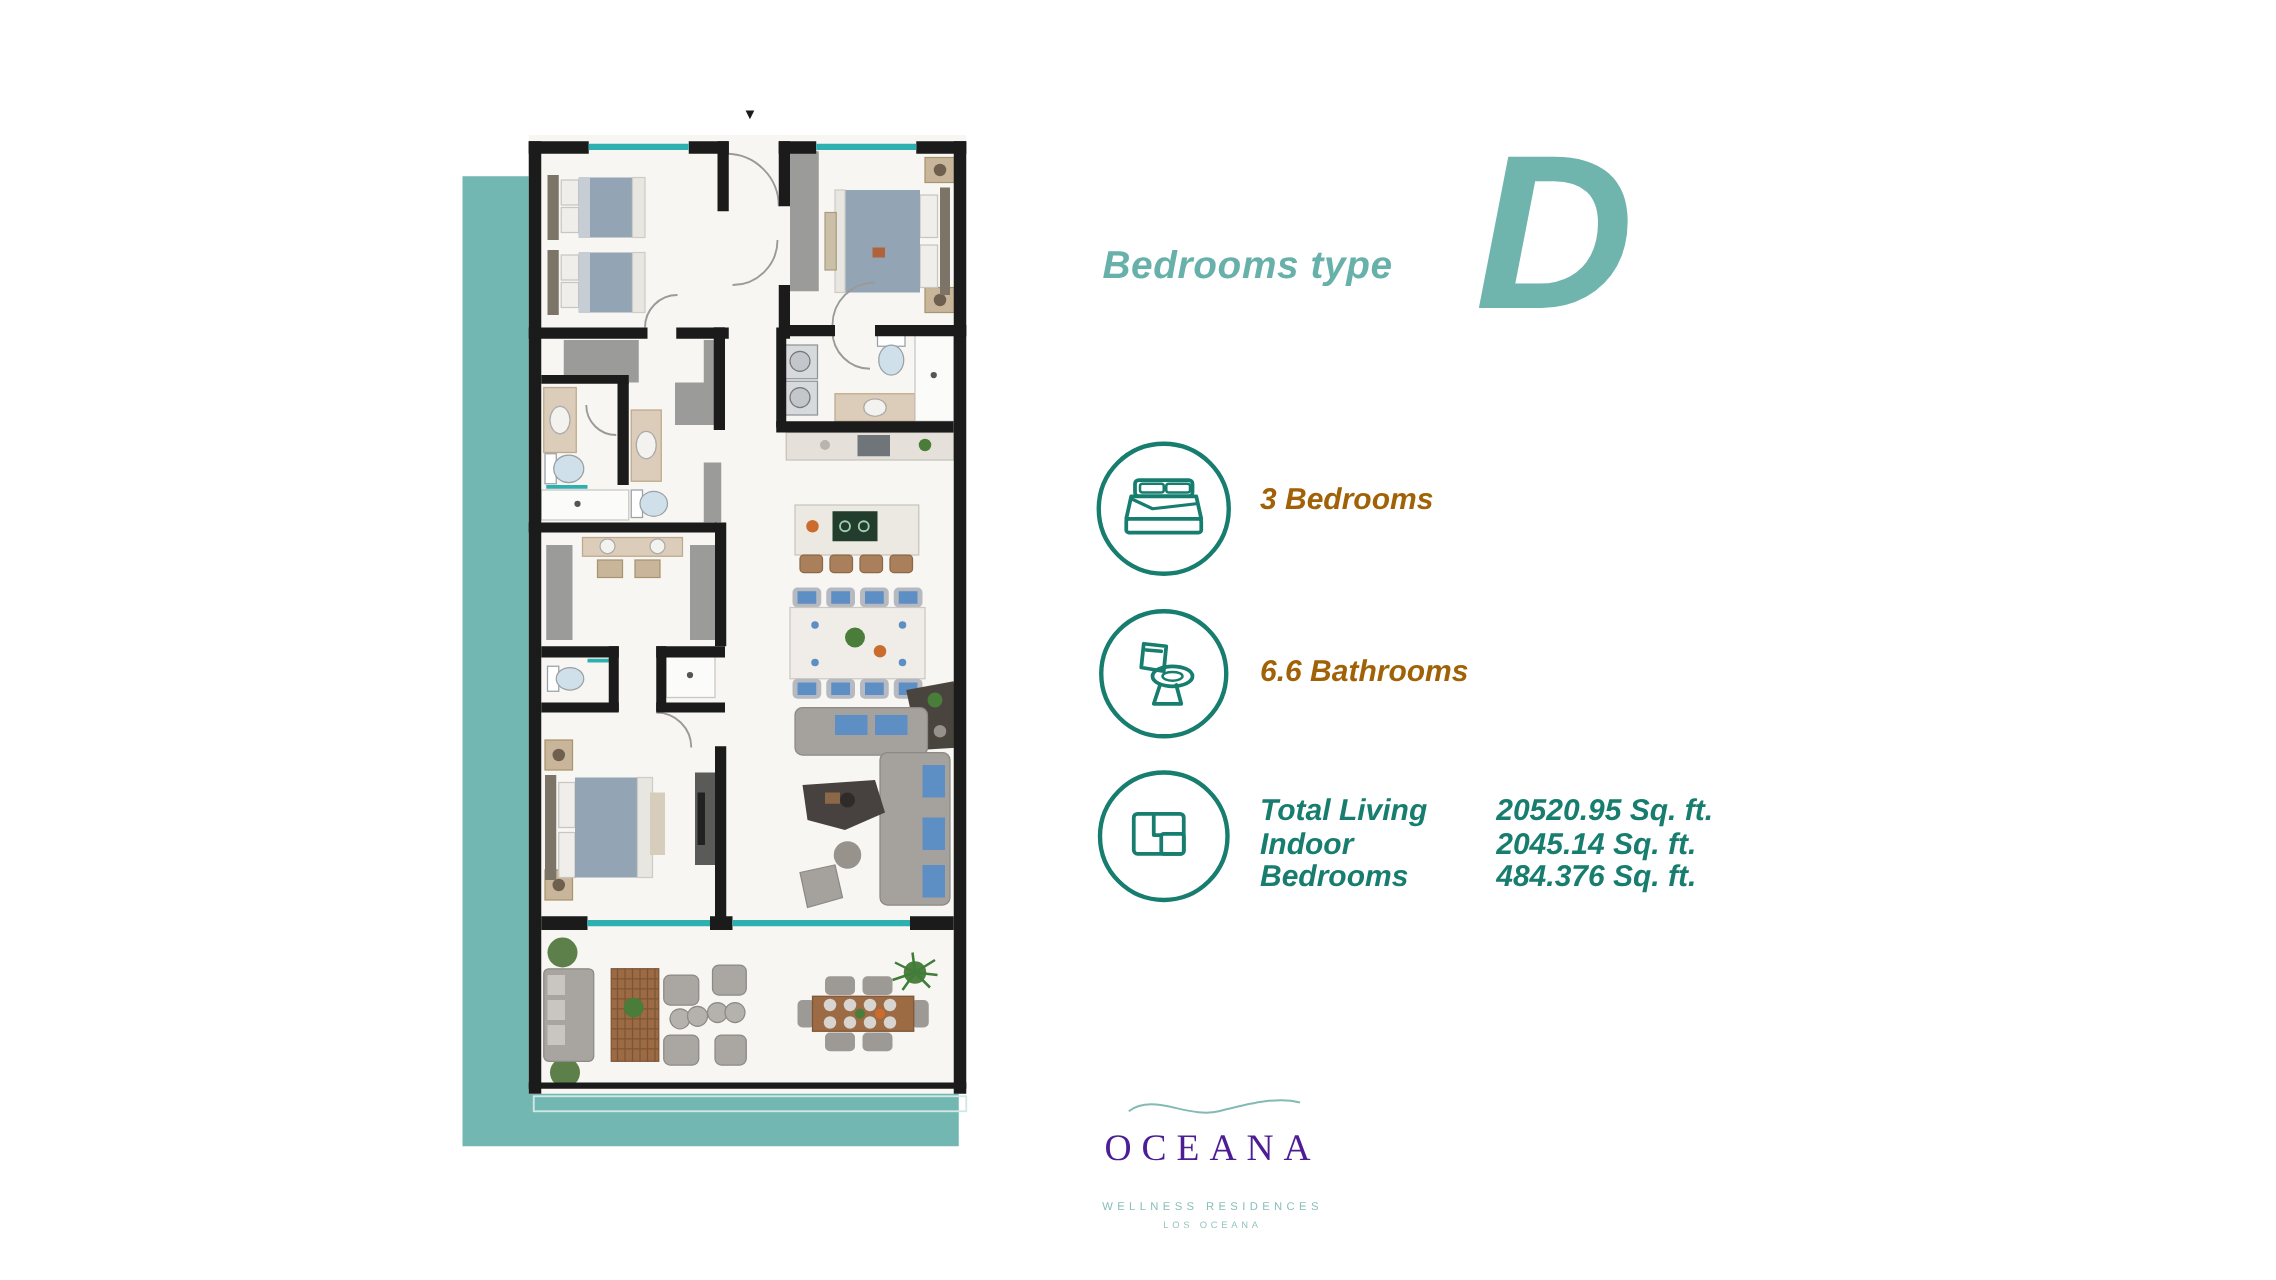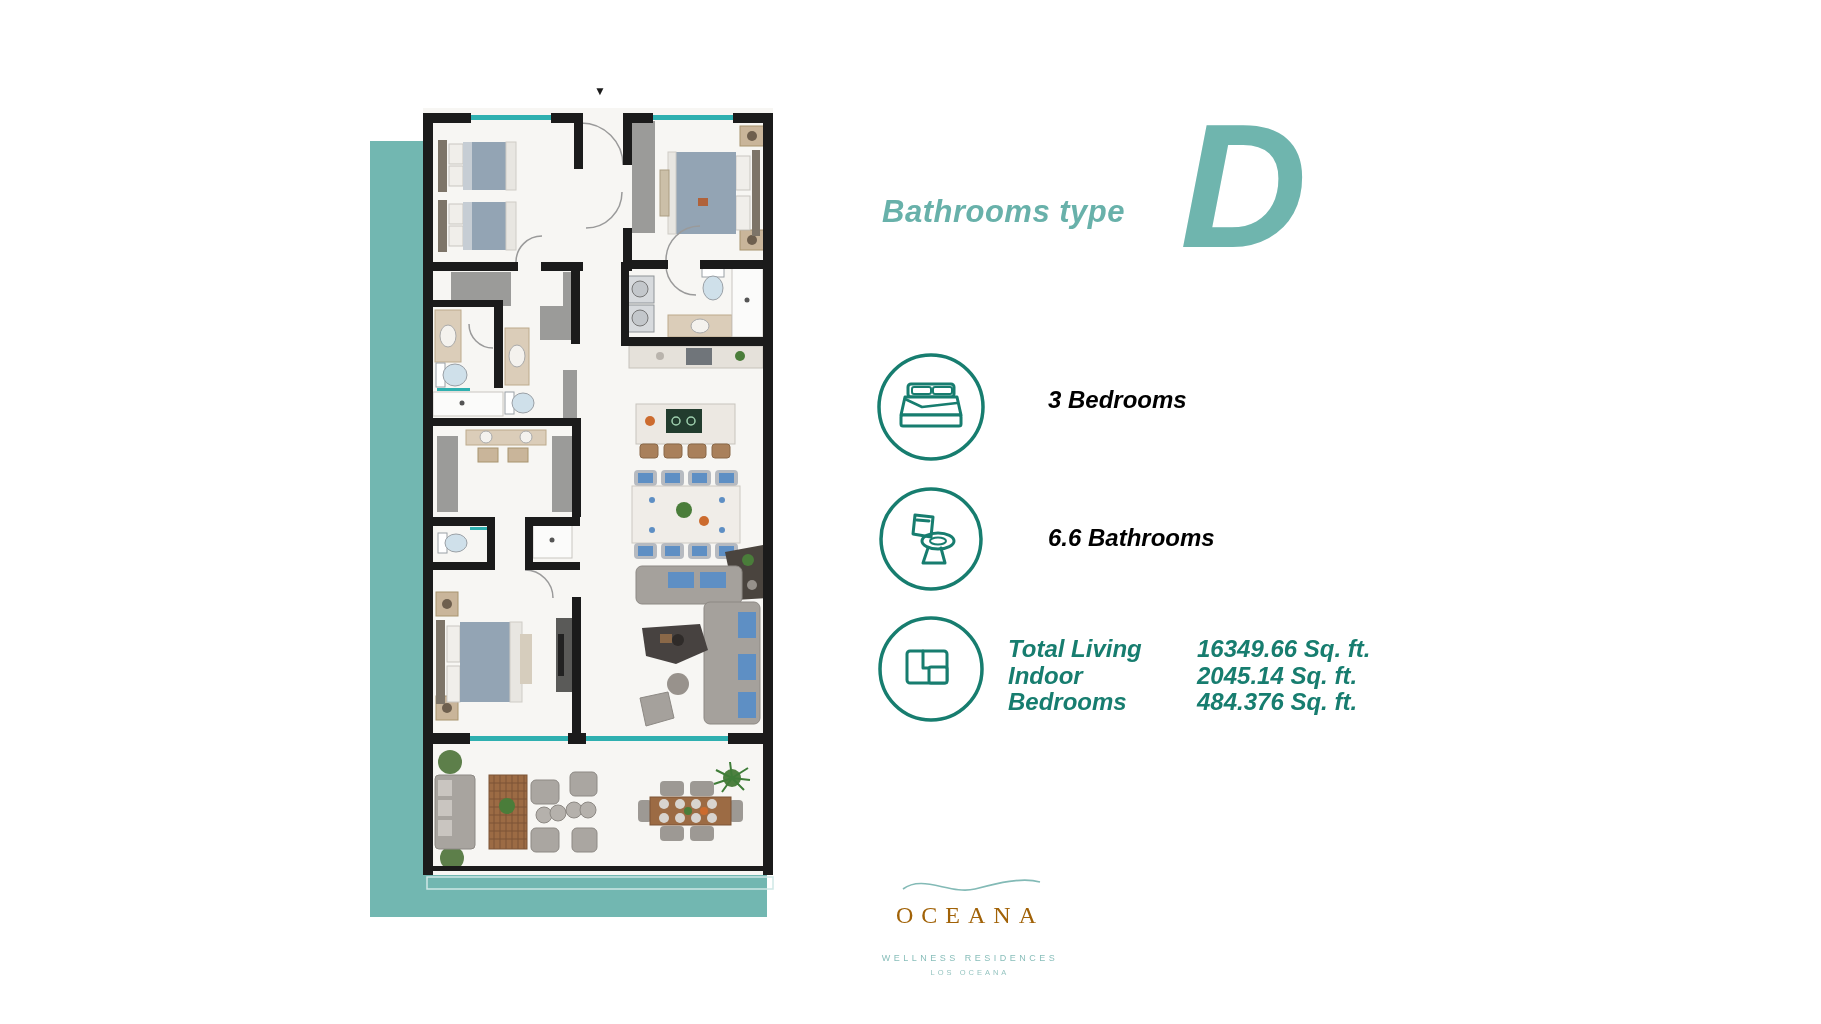--- a/index.html
+++ b/index.html
@@ -4,28 +4,28 @@
 <style>
   html,body{margin:0;padding:0;background:#ffffff;}
   #canvas{position:relative;width:1821px;height:1024px;background:#fff;overflow:hidden;
           font-family:"Liberation Sans",sans-serif;}
   .abs{position:absolute;}
   
   .apt-label{left:882px;top:194px;font-size:31px;font-style:italic;font-weight:bold;
              color:#68b1aa;letter-spacing:.5px;}
   .type-letter{left:1180px;top:98px;font-size:176px;line-height:1;font-style:italic;
                font-weight:bold;color:#6fb5ae;}
-  .feat-label{left:1008px;font-size:24px;font-style:italic;font-weight:bold;color:#000000;margin-left:40px;}
+  .feat-label{left:1008px;font-size:24px;font-style:italic;font-weight:bold;color:#a16207;}
   .area-col{left:1008px;top:636px;font-size:24px;font-style:italic;font-weight:bold;
             color:#177d6f;line-height:26.5px;}
   .area-col.vals{left:1197px;}
   
   .logo-box{left:845px;top:896px;width:250px;text-align:center;}
-  .logo-name{font-family:"Liberation Serif",serif;font-size:24px;letter-spacing:8px;
-             color:#a16207;margin-top:6px;}
+  .logo-name{font-family:"Liberation Serif",serif;font-size:30px;letter-spacing:8px;
+             color:#4c1d95;margin-top:6px;}
   .logo-sub{font-size:9px;letter-spacing:3.5px;color:#88beba;margin-top:24px;}
   .logo-loc{font-size:7.5px;letter-spacing:3px;color:#95c4c0;margin-top:5px;}
   .entry-arrow{left:594px;top:84px;font-size:12px;color:#1b1b1b;}
   
   .w{fill:#1b1b1b;}
   .win{fill:#2fb0b0;}
   .gray{fill:#9b9b99;}
   svg{display:block;}
 </style>
 </head>
@@ -334,33 +334,33 @@
         <path d="M923,651 V668 M923,668 H931"></path>
         <rect x="929" y="667" width="18" height="16" rx="2" fill="#ffffff"></rect>
       </g>
     </g>
 
     <path d="M903,889 C923,874 950,895 975,889 C998,883 1022,877 1040,882" stroke="#83bab6" stroke-width="1.6" fill="none"></path>
   </svg>
 
   <div class="abs entry-arrow">▼</div>
 
-  <div class="abs apt-label">Bathrooms type</div>
+  <div class="abs apt-label">Bedrooms type</div>
   <div class="abs type-letter">D</div>
 
   <div class="abs feat-label" style="top:386px">3 Bedrooms</div>
   <div class="abs feat-label" style="top:524px">6.6 Bathrooms</div>
 
   <div class="abs area-col">
     <div>Total Living</div>
     <div>Indoor</div>
     <div>Bedrooms</div>
   </div>
   <div class="abs area-col vals">
-    <div>16349.66 Sq. ft.</div>
+    <div>20520.95 Sq. ft.</div>
     <div>2045.14 Sq. ft.</div>
     <div>484.376 Sq. ft.</div>
   </div>
 
   <div class="abs logo-box">
     <div class="logo-name">OCEANA</div>
     <div class="logo-sub">WELLNESS RESIDENCES</div>
     <div class="logo-loc">LOS OCEANA</div>
   </div>
 

